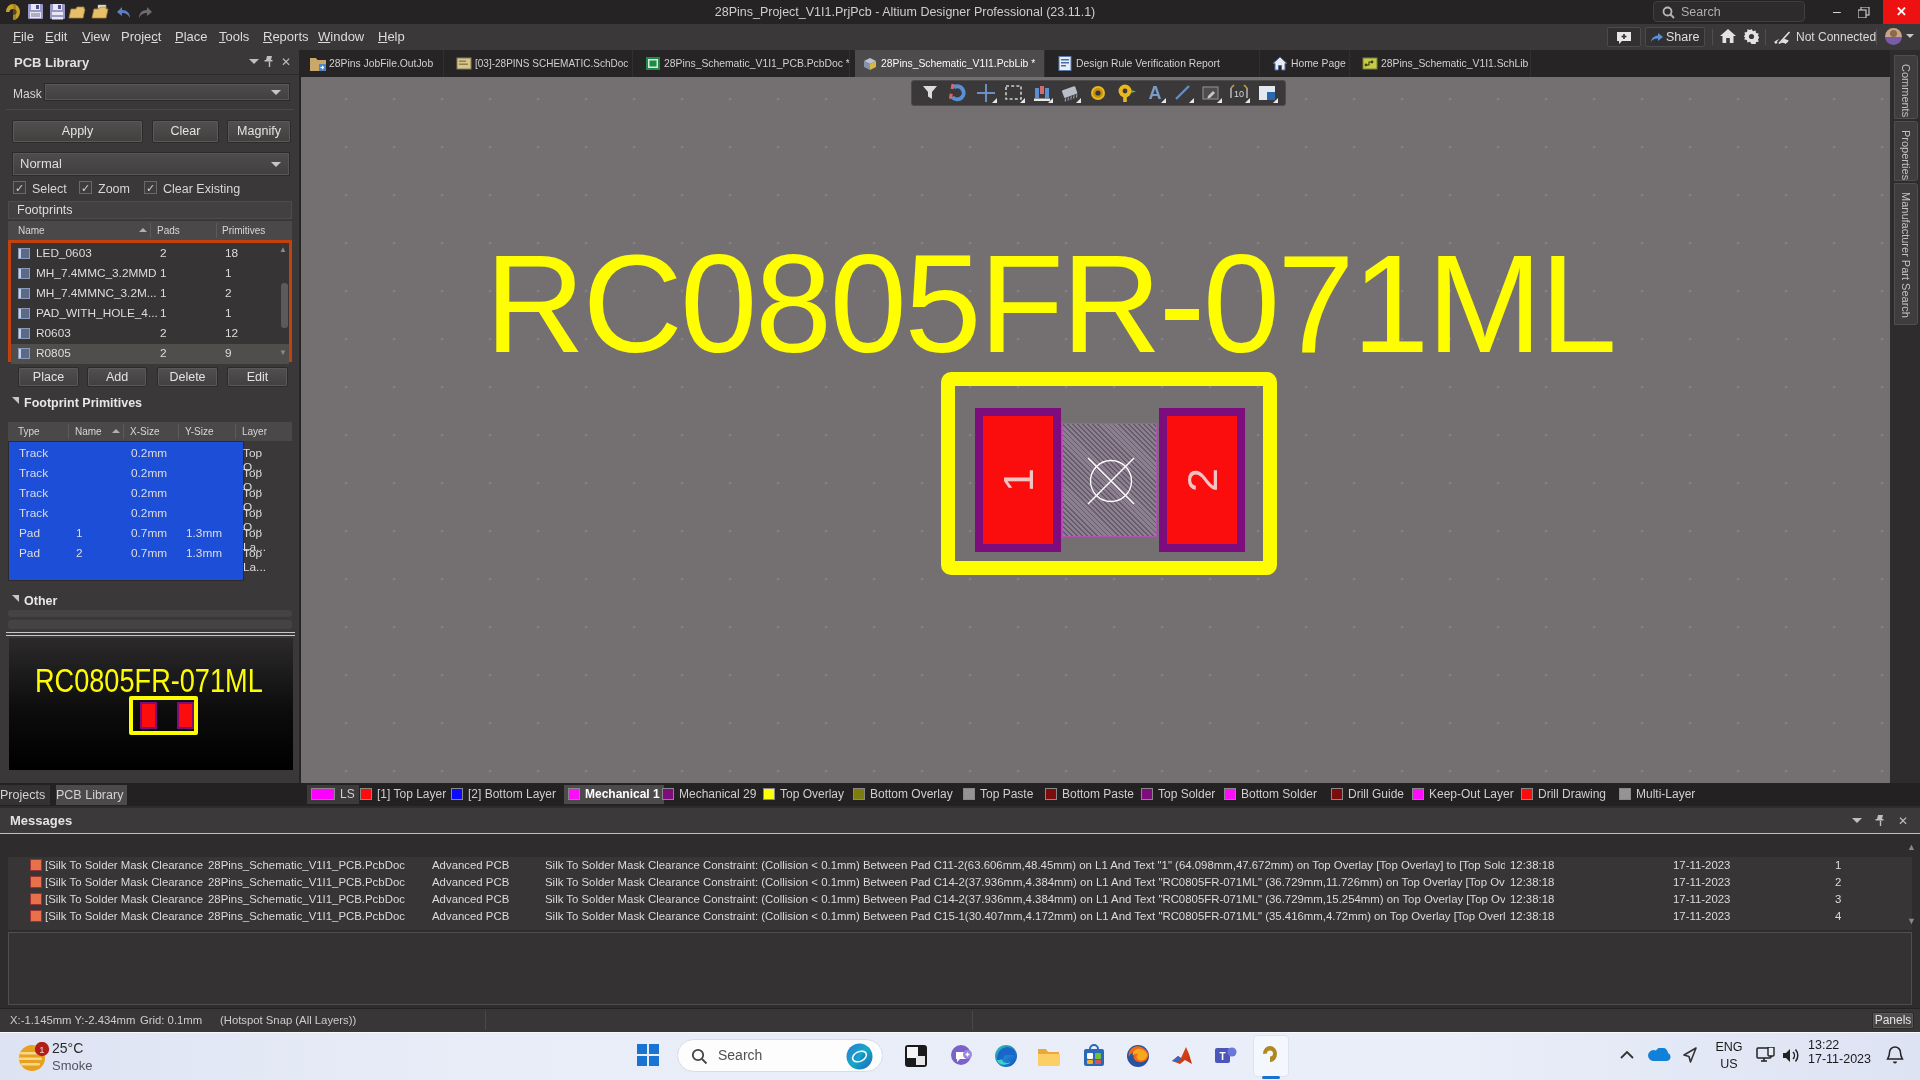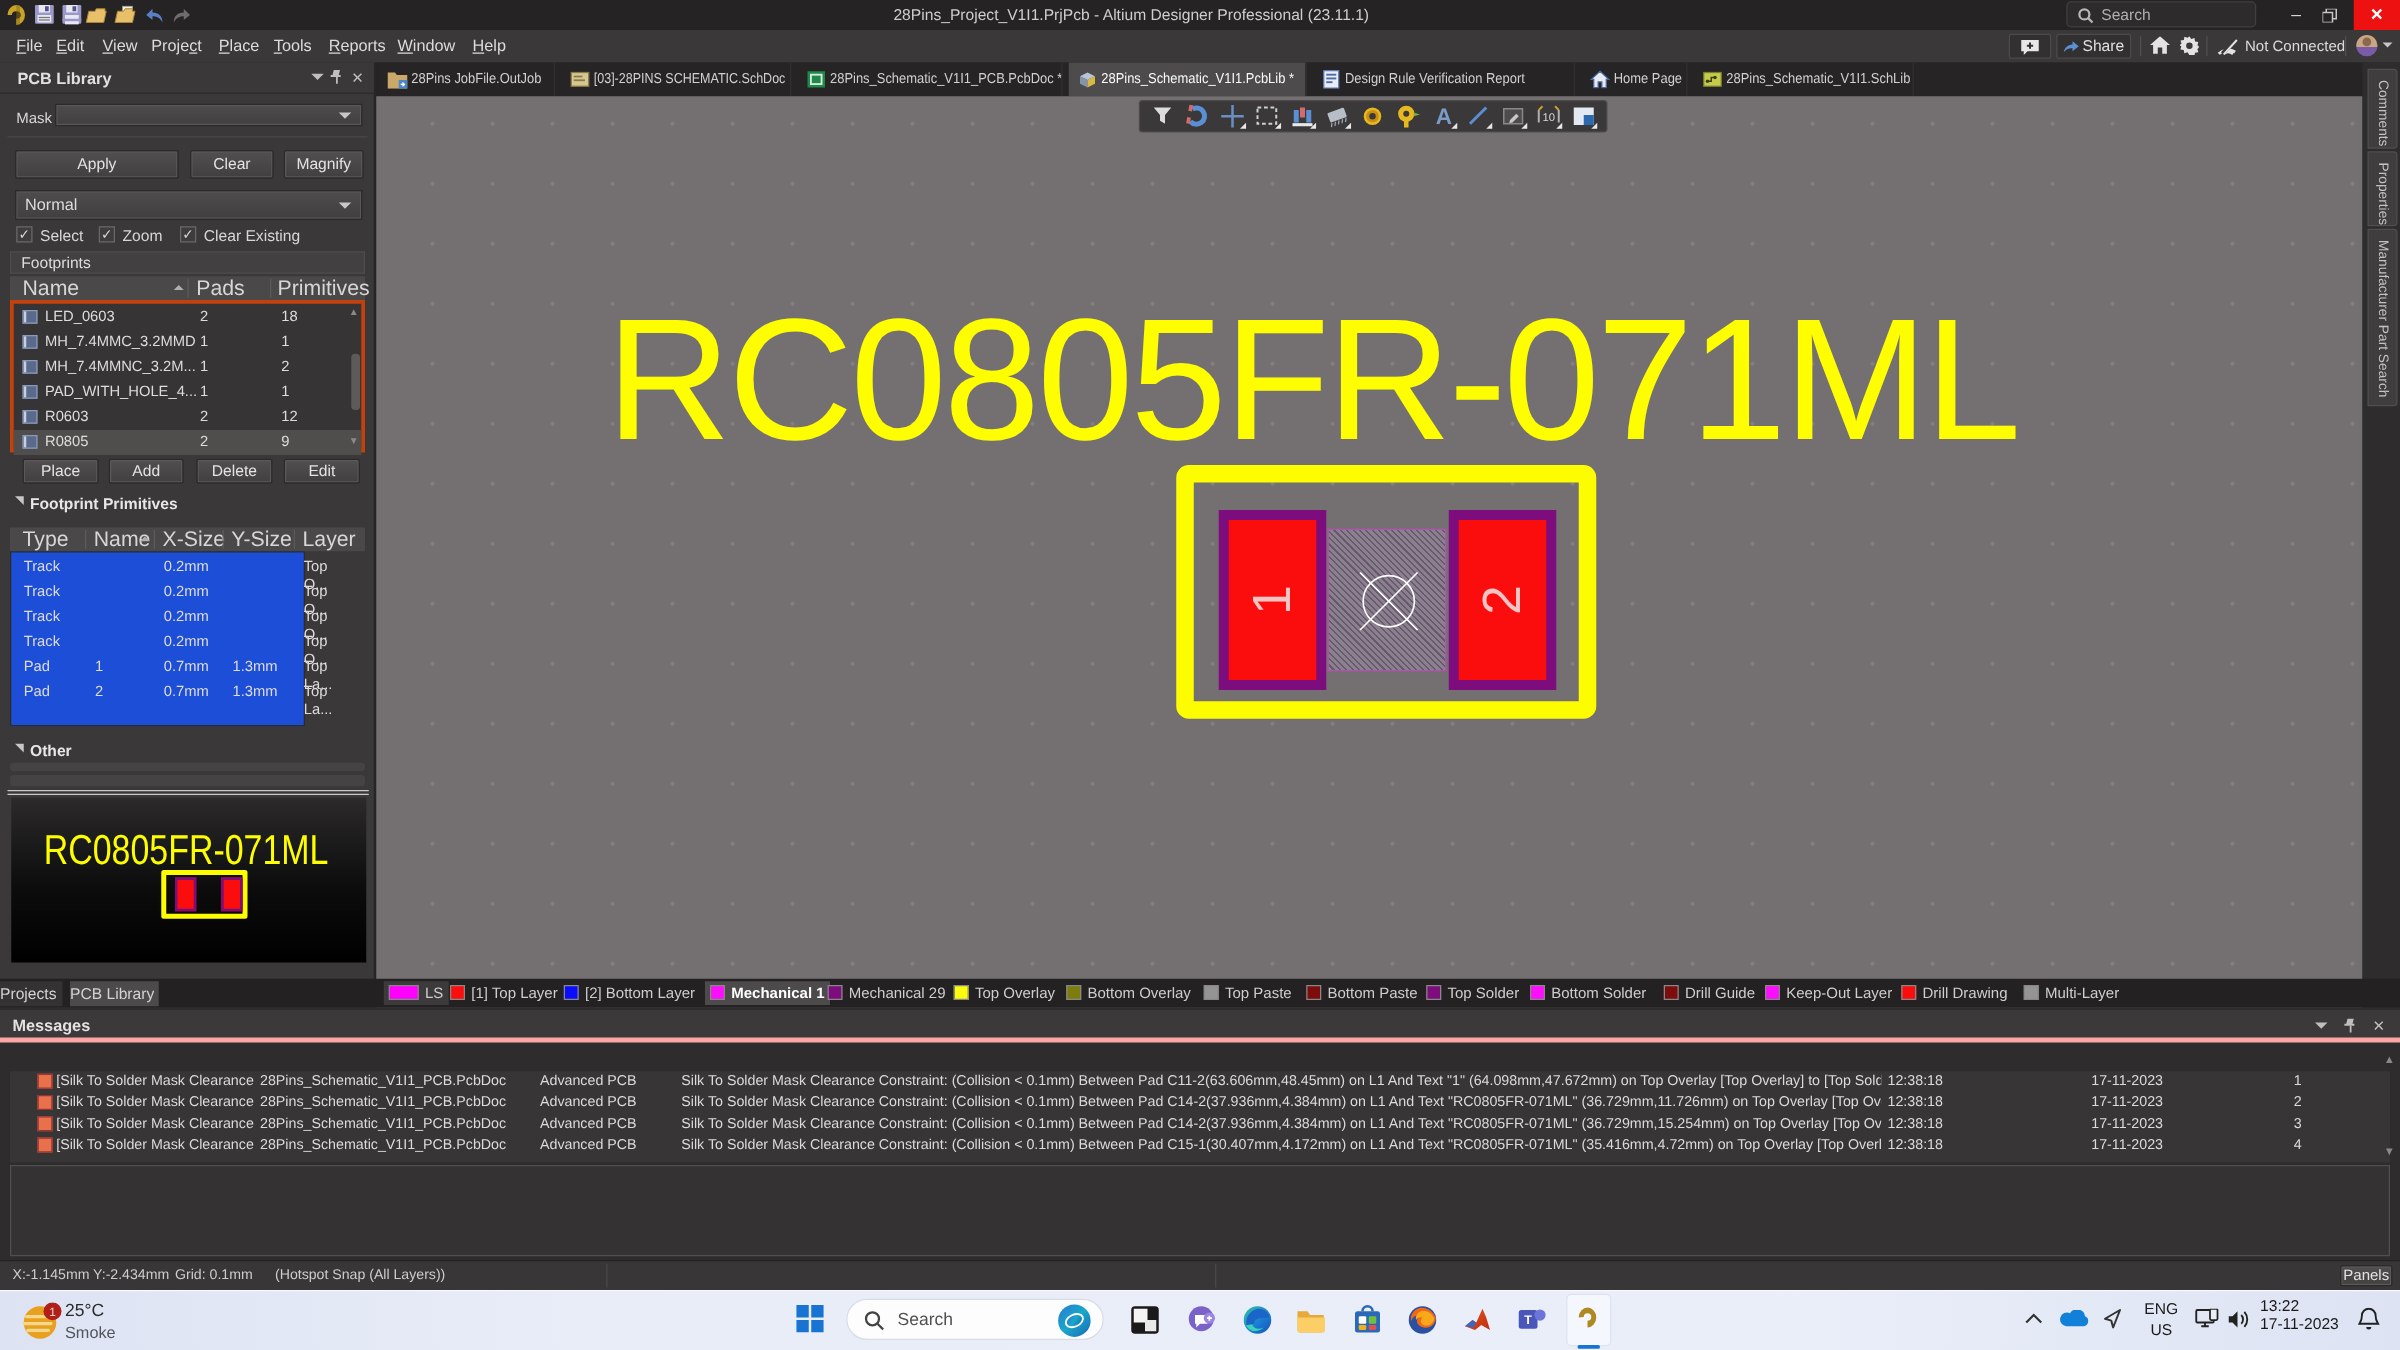--- a/index.html
+++ b/index.html
@@ -15,21 +15,21 @@
 #menubar{position:absolute;left:0;top:24px;width:1920px;height:26px;background:#3a3838}
 .menuitem{position:absolute;top:0;height:26px;line-height:26px;font-size:13px;color:#dddbdb}
 .menuitem u{text-decoration:underline}
 
 #leftpanel{position:absolute;left:0;top:50px;width:300px;height:756px;background:#3a3838;border-right:1px solid #272525}
 .phead{position:absolute;left:0;top:0;width:100%;height:25px;background:#3a3838;border-bottom:1px solid #2d2b2b}
 .btn{position:absolute;background:linear-gradient(180deg,#514f4f,#423f3f);border:1px solid #2c2a2a;box-shadow:inset 0 0 0 1px #5a5858;border-radius:2px;color:#e4e2e2;font-size:12.5px;text-align:center}
 .dd{position:absolute;background:linear-gradient(180deg,#4e4c4c,#413f3f);border:1px solid #2c2a2a;box-shadow:inset 0 0 0 1px #585656;color:#dedcdc;font-size:13px}
 .ddarrow{position:absolute;right:8px;top:50%;margin-top:-2px;width:0;height:0;border-left:5px solid transparent;border-right:5px solid transparent;border-top:5px solid #c8c6c6}
 .cb{position:absolute;width:13px;height:13px;background:#3e3c3c;border:1px solid #6a6868;color:#d8d6d6;font-size:11px;line-height:12px;text-align:center}
-.thead{background:#4a4848;color:#d8d6d6;font-size:17px}
+.thead{background:#4a4848;color:#d8d6d6;font-size:10px}
 .colsep{position:absolute;top:2px;bottom:2px;width:1px;background:#5c5a5a}
 .sortup{position:absolute;width:0;height:0;border-left:4px solid transparent;border-right:4px solid transparent;border-bottom:4px solid #b0aeae}
 .chip{position:absolute;width:12px;height:11px;background:#5a6a8a;border:1px solid #8a9ab8;box-shadow:inset 2px 0 0 #c8d0e0}
 .row{position:absolute;left:0;width:100%;height:20px;font-size:11.8px;color:#dedcdc}
 .grp{position:absolute;font-weight:bold;font-size:12.5px;color:#e8e6e6}
 .tri{position:absolute;width:0;height:0;border-left:7px solid transparent;border-top:7px solid #c8c6c6}
 
 #docbar{position:absolute;left:301px;top:50px;width:1590px;height:27px;background:#262424}
 .dtab{position:absolute;top:0;height:27px;line-height:27px;font-size:11.5px;color:#d2d0d0;white-space:nowrap;border-right:1px solid #332f2f;padding-left:26px;overflow:hidden}
 .dtab>span{display:inline-block;transform:scaleX(.9);transform-origin:0 50%}
@@ -49,21 +49,21 @@
 
 #rightstrip{position:absolute;left:1890px;top:50px;width:30px;height:756px;background:#2e2c2c}
 .vtab{position:absolute;left:4px;width:24px;background:#3f3d3d;border:1px solid #504e4e;border-radius:0 3px 3px 0;color:#c4c2c2;font-size:11px}
 .vtab span{position:absolute;left:50%;top:8px;transform-origin:0 0;transform:rotate(90deg) translateY(-50%);white-space:nowrap}
 #bottomtabs{position:absolute;left:0;top:783px;width:1920px;height:23px;background:#232121}
 .ltab{position:absolute;top:2px;height:19px;line-height:19px;font-size:12px;color:#d0cecd;white-space:nowrap}
 .ltab .sw{display:inline-block;width:12px;height:12px;margin:0 5px -2px 0;border:1px solid #888}
 .ptab{position:absolute;top:2px;height:20px;line-height:20px;font-size:12.5px;color:#d4d2d2;text-align:left}
 
 #messages{position:absolute;left:0;top:806px;width:1920px;height:202px;background:#2e2c2c}
-#msghead{position:absolute;left:0;top:2px;width:1920px;height:26px;background:#3b3939;border-bottom:4px solid #fca5a5}
+#msghead{position:absolute;left:0;top:2px;width:1920px;height:26px;background:#3b3939;border-bottom:1px solid #fca5a5}
 .mrow{position:absolute;left:0;width:100%;height:17px;font-size:11.4px;color:#dcdada;white-space:nowrap}
 .micon{position:absolute;left:22px;top:2px;width:12px;height:12px;background:#e8714b;border:1px solid #933;}
 
 #statusbar{position:absolute;left:0;top:1008px;width:1920px;height:24px;background:#383636;border-top:1px solid #242222;font-size:11.3px;color:#cecccc}
 
 #taskbar{position:absolute;left:0;top:1032px;width:1920px;height:48px;background:linear-gradient(90deg,#dde3f3,#e9edf8 25%,#eaeef9 75%,#dde3f3)}
 .ticon{position:absolute;top:12px;width:24px;height:24px}
 </style>
 </head>
 <body>

